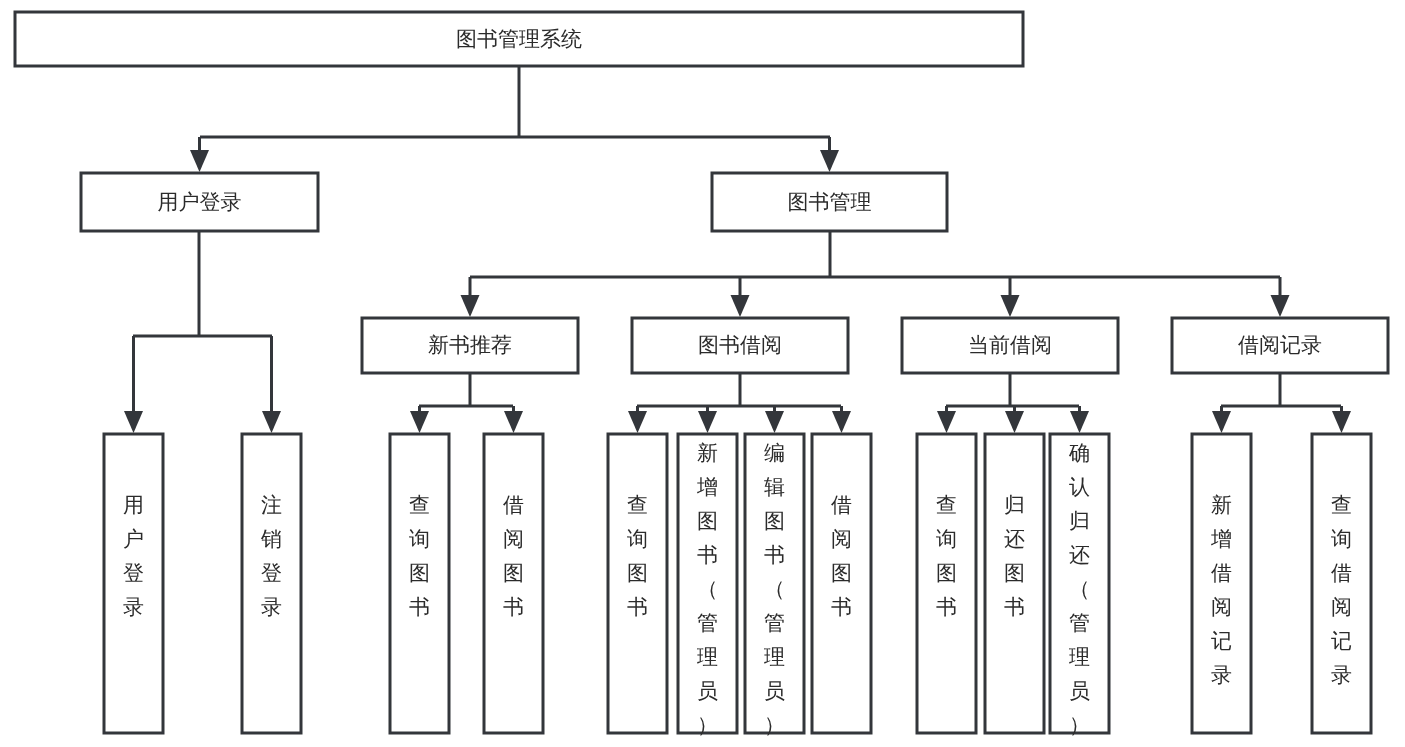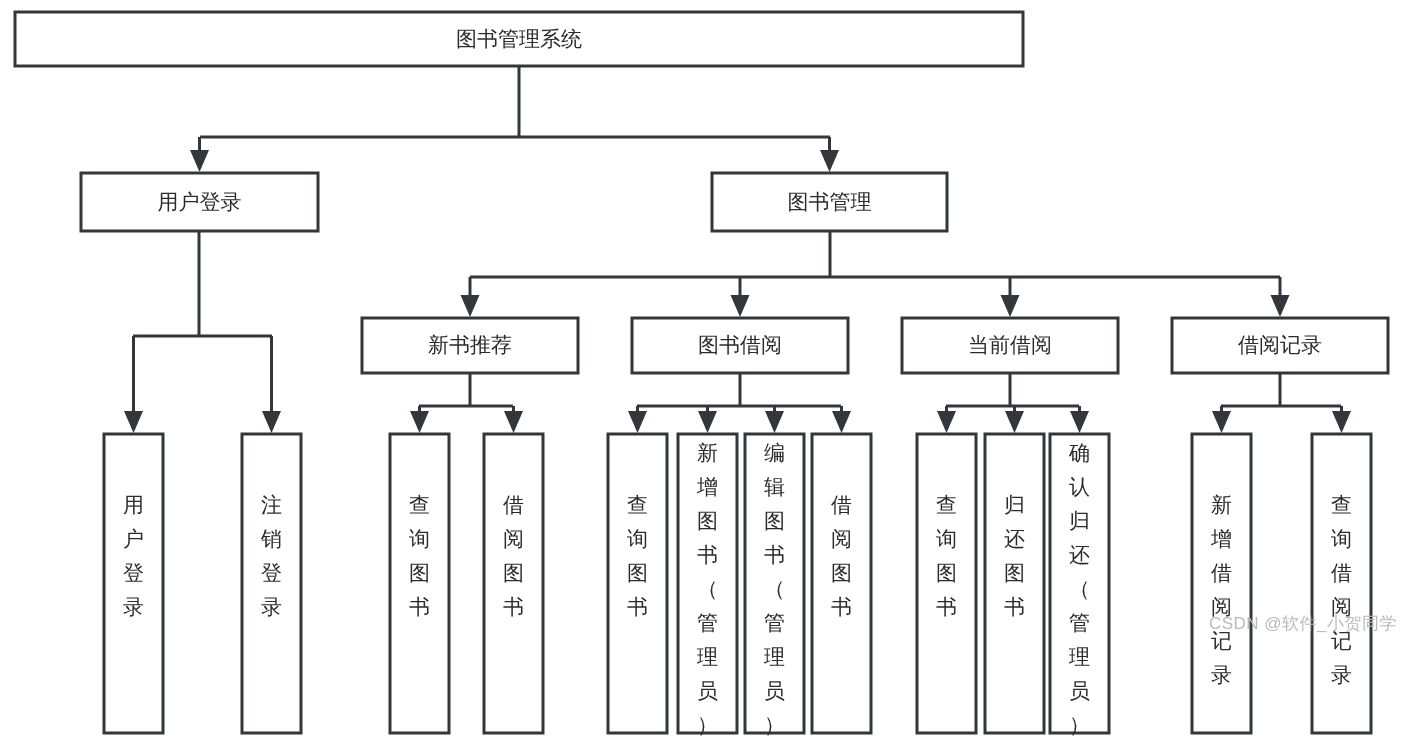--- a/index.html
+++ b/index.html
@@ -254,14 +254,13 @@
         <g>
           <rect class="node-box" x="1192" y="434" width="59" height="299"></rect>
           <text class="node-label-v" x="1221.5" y="512"><tspan x="1221.5" dy="0">新</tspan><tspan x="1221.5" dy="34">增</tspan><tspan x="1221.5" dy="34">借</tspan><tspan x="1221.5" dy="34">阅</tspan><tspan x="1221.5" dy="34">记</tspan><tspan x="1221.5" dy="34">录</tspan></text>
         </g>
         <g>
           <rect class="node-box" x="1312" y="434" width="59" height="299"></rect>
           <text class="node-label-v" x="1341.5" y="512"><tspan x="1341.5" dy="0">查</tspan><tspan x="1341.5" dy="34">询</tspan><tspan x="1341.5" dy="34">借</tspan><tspan x="1341.5" dy="34">阅</tspan><tspan x="1341.5" dy="34">记</tspan><tspan x="1341.5" dy="34">录</tspan></text>
         </g>
       </g>
   </svg>
-  <div class="watermark-text">CSDN @软件_小贺同学</div>
 </div>
 
 </body></html>

